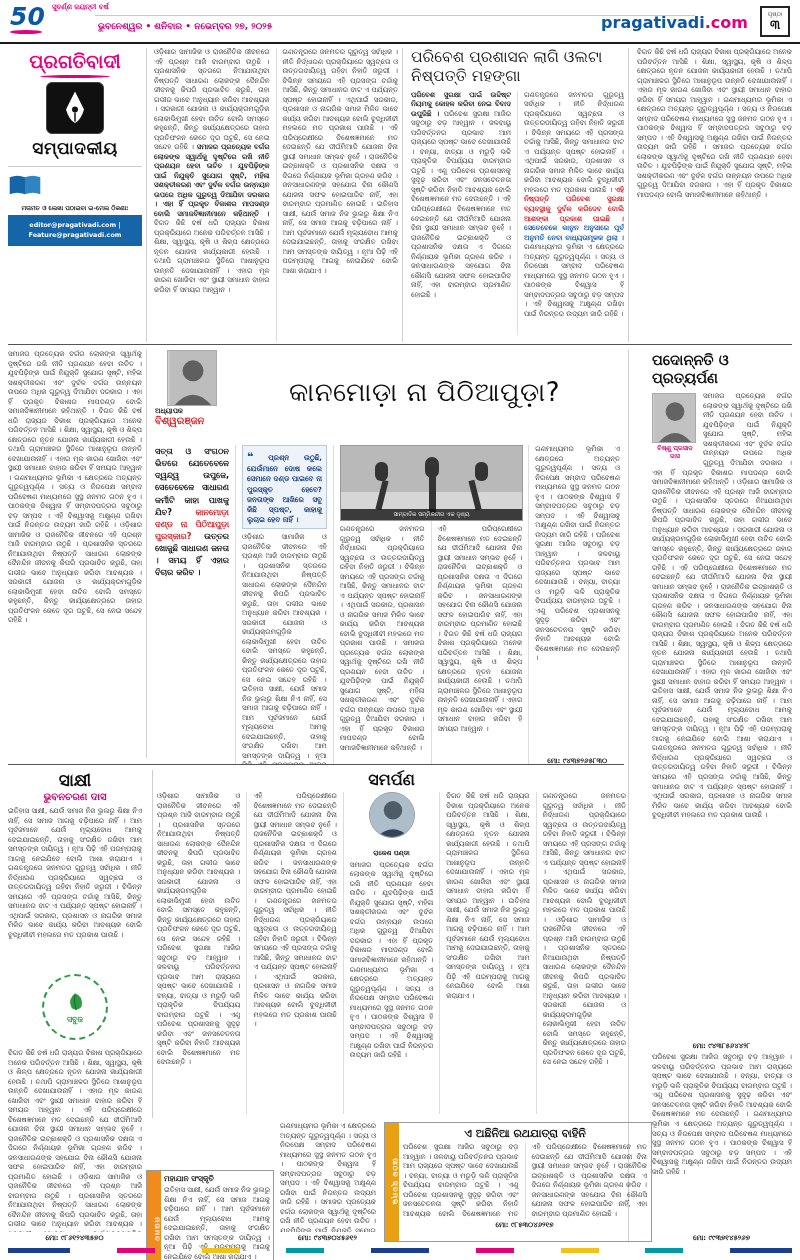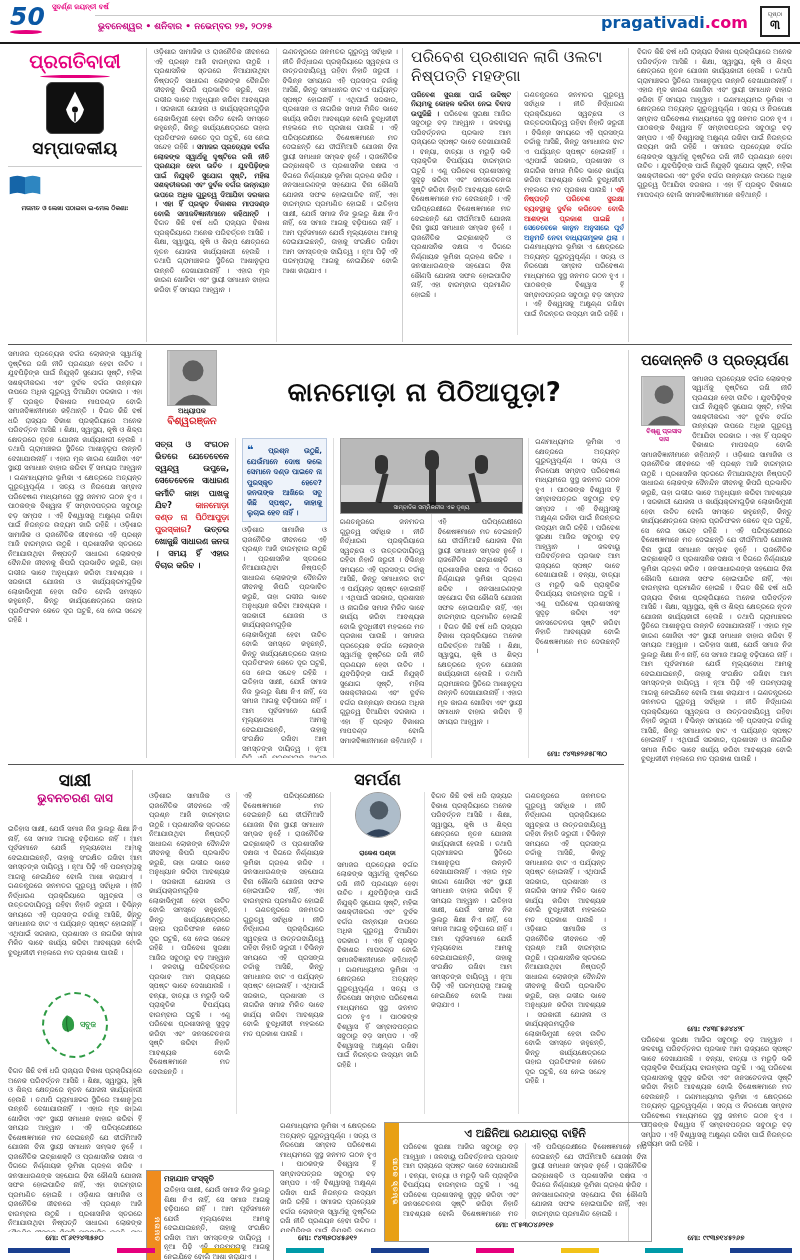--- a/index.html
+++ b/index.html
@@ -58,58 +58,58 @@
   #hdiv1{left:8px;top:344px;width:784px}
   #hdiv2{left:8px;top:764px;width:616px}
 
   
   #left-extra{position:absolute;left:8px;top:350px;width:134px;height:408px}
   #left-extra .txt{height:100%}
 
   
   #main{position:absolute;left:146px;top:350px;width:474px;height:408px;border-left:1px solid #cfcfcf;padding-left:8px}
   .main-head{display:flex;height:84px}
-  .authorbox{width:74px;flex:none;text-align:center}
+  .authorbox{width:74px;flex:none;}
   .authorbox .photo-frame{margin:0 auto;width:50px;height:56px}
   .a1{font-size:7px;font-weight:bold;color:#111;margin-top:1px}
   .a2{font-size:10px;font-weight:bold;color:#d42027}
-  .main-headline{flex:1;display:flex;align-items:center;justify-content:center;font-size:26px;font-weight:bold;color:#0b0b0b;letter-spacing:.5px}
-  .main-body{position:relative;display:flex;height:320px;margin-top:4px}
+  .main-headline{flex:1;display:flex;align-items:center;justify-content:center;font-size:26px;font-weight:normal;color:#0b0b0b;letter-spacing:.5px}
+  .main-body{position:relative;display:flex;height:320px;margin-top:11px}
   .standfirst{width:74px;flex:none;font-size:8.2px;line-height:1.48;font-weight:bold;text-align:justify;color:#111;overflow:hidden}
   .standfirst .sf-red{color:#d42027}
   .main-body .mcol{flex:1;min-width:0;border-left:1px solid #ddd;margin-left:6px;padding-left:6px;display:flex;flex-direction:column}
   .mcol .txt{flex:1}
   .pt-quote{padding-top:88px}
   .pt-img{padding-top:80px}
   .pullquote{position:absolute;left:87px;top:0;width:85px;height:84px;background:#eef3fa;border:1px solid #b9c9e0;padding:3px 4px;font-size:7.2px;line-height:1.4;font-weight:bold;color:#123c78;overflow:hidden;text-align:justify}
   .pullquote .qmark{font-size:11px;color:#1558a7}
   .micimg{position:absolute;left:185px;top:0;width:183px;height:76px;overflow:hidden;border:1px solid #999;background:#c9c9c9}
   .micimg .cap{position:absolute;left:0;right:0;bottom:0;background:rgba(15,15,15,.78);color:#fff;font-size:5.8px;line-height:1.5;text-align:center;padding:1px 2px}
 
   
-  #promo{position:absolute;left:628px;top:350px;width:164px;height:892px;border-left:1px solid #cfcfcf;padding-left:12px;display:flex;flex-direction:column}
+  #promo{position:absolute;left:628px;top:350px;width:164px;height:892px;border-left:1px solid #cfcfcf;padding-left:23px;display:flex;flex-direction:column}
   .promo-headline{font-size:14.5px;font-weight:bold;line-height:1.22;color:#0d0d0d;margin:2px 0 5px}
   .promo-body1{height:648px;overflow:hidden}
   .pauthor{float:left;width:46px;margin:1px 5px 2px 0;text-align:center}
   .pauthor .photo-frame{width:44px;height:50px}
   .pname{font-size:6.3px;font-weight:bold;color:#c2007a;line-height:1.25;margin-top:1px}
   .promo-body2{flex:1;overflow:hidden;margin-top:3px}
 
   
   #sakshi{position:absolute;left:8px;top:770px;width:134px;height:472px;display:flex;flex-direction:column}
   .sakshi-title{font-size:17px;font-weight:bold;text-align:center;color:#0d0d0d}
-  .sakshi-author{font-size:12px;font-weight:bold;color:#c2007a;text-align:center;margin:1px 0 20px}
+  .sakshi-author{font-size:10px;font-weight:bold;color:#c2007a;text-align:center;margin:1px 0 4px}
   .stext1{height:158px;flex:none}
   .slogo{height:84px;flex:none;display:flex;align-items:center;justify-content:center}
-  .leafcircle{width:66px;height:66px;border:2px dashed #2e9b44;border-radius:50%;display:flex;flex-direction:row;align-items:center;justify-content:center}
+  .leafcircle{width:66px;height:66px;border:2px dashed #2e9b44;border-radius:50%;display:flex;flex-direction:column;align-items:center;justify-content:center}
   .ltext{font-size:8px;font-weight:bold;color:#2e9b44;line-height:1}
   .stext2{flex:1}
 
   
-  #samarpan{position:absolute;left:132px;top:770px;width:474px;height:348px;border-left:1px solid #cfcfcf;padding-left:16px}
+  #samarpan{position:absolute;left:152px;top:770px;width:474px;height:348px;border-left:1px solid #cfcfcf;padding-left:4px}
   .samarpan-title{font-size:16px;font-weight:bold;text-align:center;color:#0d0d0d;height:22px}
   .samarpan-cols{height:322px}
   .sauthor{text-align:center;margin-bottom:3px}
   .cphoto{width:46px;height:46px;border-radius:50%;overflow:hidden;margin:0 auto;border:1px solid #999;background:#b9c4cf}
   .sname{font-size:6.5px;font-weight:bold;color:#111;margin-top:11px}
 
   
   #letterbox{position:absolute;left:146px;top:1170px;width:128px;height:120px;border:1px solid #999;display:flex}
   .strip{width:14px;flex:none;background:#f08c1e;color:#fff;font-weight:bold;font-size:7px;writing-mode:vertical-rl;text-align:center;letter-spacing:1px;padding:2px 0}
   .strip2{background:#e8a015}
@@ -160,20 +160,23 @@
       </svg>
     </div>
     <div class="section-title">ସମ୍ପାଦକୀୟ</div>
     <div class="tithi">
       <svg width="34" height="24" viewBox="0 0 40 26">
         <path d="M2 4 Q11 0 20 4 L20 24 Q11 20 2 24 Z" fill="#1565a8"></path>
         <path d="M38 4 Q29 0 20 4 L20 24 Q29 20 38 24 Z" fill="#2e86c1"></path>
       </svg>
     </div>
     <div class="email-label">ମତାମତ ଓ ଲେଖା ପଠାଇବା ଇ-ମେଲ ଠିକଣା:</div>
+    <div class="email-bar">
+      <span>editor@pragativadi.com | Feature@pragativadi.com</span>
+    </div>
   </aside>
 
   <section id="editorial">
     <div class="cols">
       <div class="txt">
         <span>ଓଡ଼ିଶାର ସାମାଜିକ ଓ ରାଜନୈତିକ ଜୀବନରେ ଏହି ପ୍ରଶ୍ନ ଆଜି ବାରମ୍ବାର ଉଠୁଛି । ପ୍ରଶାସନିକ ସ୍ତରରେ ନିଆଯାଉଥିବା ନିଷ୍ପତ୍ତି ସାଧାରଣ ଲୋକଙ୍କ ଦୈନନ୍ଦିନ ଜୀବନକୁ କିପରି ପ୍ରଭାବିତ କରୁଛି, ତାହା ଗଭୀର ଭାବେ ଅନୁଧ୍ୟାନ କରିବା ଆବଶ୍ୟକ । ସରକାରୀ ଯୋଜନା ଓ କାର୍ଯ୍ୟକ୍ରମଗୁଡ଼ିକ ଲୋକାଭିମୁଖୀ ହେବା ଉଚିତ ବୋଲି ସମସ୍ତେ କହୁଛନ୍ତି, କିନ୍ତୁ କାର୍ଯ୍ୟକ୍ଷେତ୍ରରେ ତାହାର ପ୍ରତିଫଳନ କେତେ ଦୂର ଘଟୁଛି, ସେ ନେଇ ସନ୍ଦେହ ରହିଛି ।</span>
         <b>ସମାଜର ପ୍ରତ୍ୟେକ ବର୍ଗର ଲୋକଙ୍କ ସ୍ୱାର୍ଥକୁ ଦୃଷ୍ଟିରେ ରଖି ନୀତି ପ୍ରଣୟନ ହେବା ଉଚିତ । ଯୁବପିଢ଼ିଙ୍କ ପାଇଁ ନିଯୁକ୍ତି ସୁଯୋଗ ସୃଷ୍ଟି, ମହିଳା ସଶକ୍ତୀକରଣ ଏବଂ ଦୁର୍ବଳ ବର୍ଗର ଉନ୍ନୟନ ଉପରେ ଅଧିକ ଗୁରୁତ୍ୱ ଦିଆଯିବା ଦରକାର । ଏହା ହିଁ ପ୍ରକୃତ ବିକାଶର ମାପଦଣ୍ଡ ବୋଲି ସମାଜବିଜ୍ଞାନୀମାନେ କହିଥାନ୍ତି ।</b>
         <span>ବିଗତ କିଛି ବର୍ଷ ଧରି ରାଜ୍ୟର ବିକାଶ ପ୍ରକ୍ରିୟାରେ ଅନେକ ପରିବର୍ତ୍ତନ ଆସିଛି । ଶିକ୍ଷା, ସ୍ୱାସ୍ଥ୍ୟ, କୃଷି ଓ ଶିଳ୍ପ କ୍ଷେତ୍ରରେ ନୂତନ ଯୋଜନା କାର୍ଯ୍ୟକାରୀ ହେଉଛି । ତଥାପି ଗ୍ରାମାଞ୍ଚଳର ସ୍ଥିତିରେ ଆଶାନୁରୂପ ଉନ୍ନତି ଦେଖାଯାଉନାହିଁ । ଏହାର ମୂଳ କାରଣ ଖୋଜିବା ଏବଂ ସ୍ଥାୟୀ ସମାଧାନ ବାହାର କରିବା ହିଁ ସମୟର ଆହ୍ୱାନ ।</span>
       </div>
       <div class="txt">

